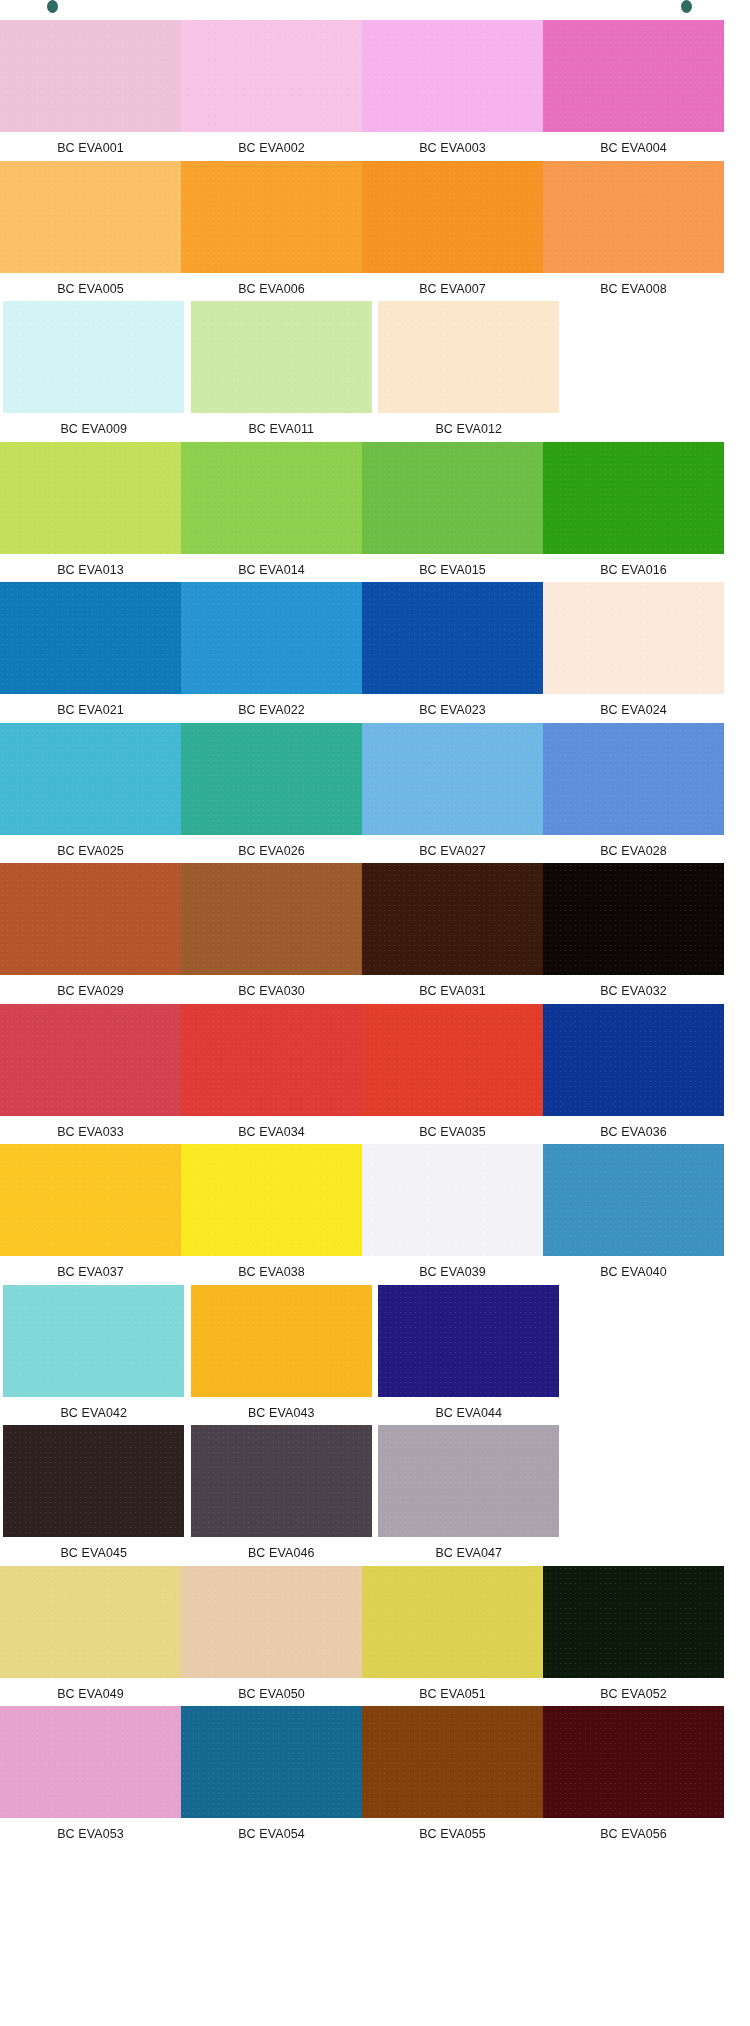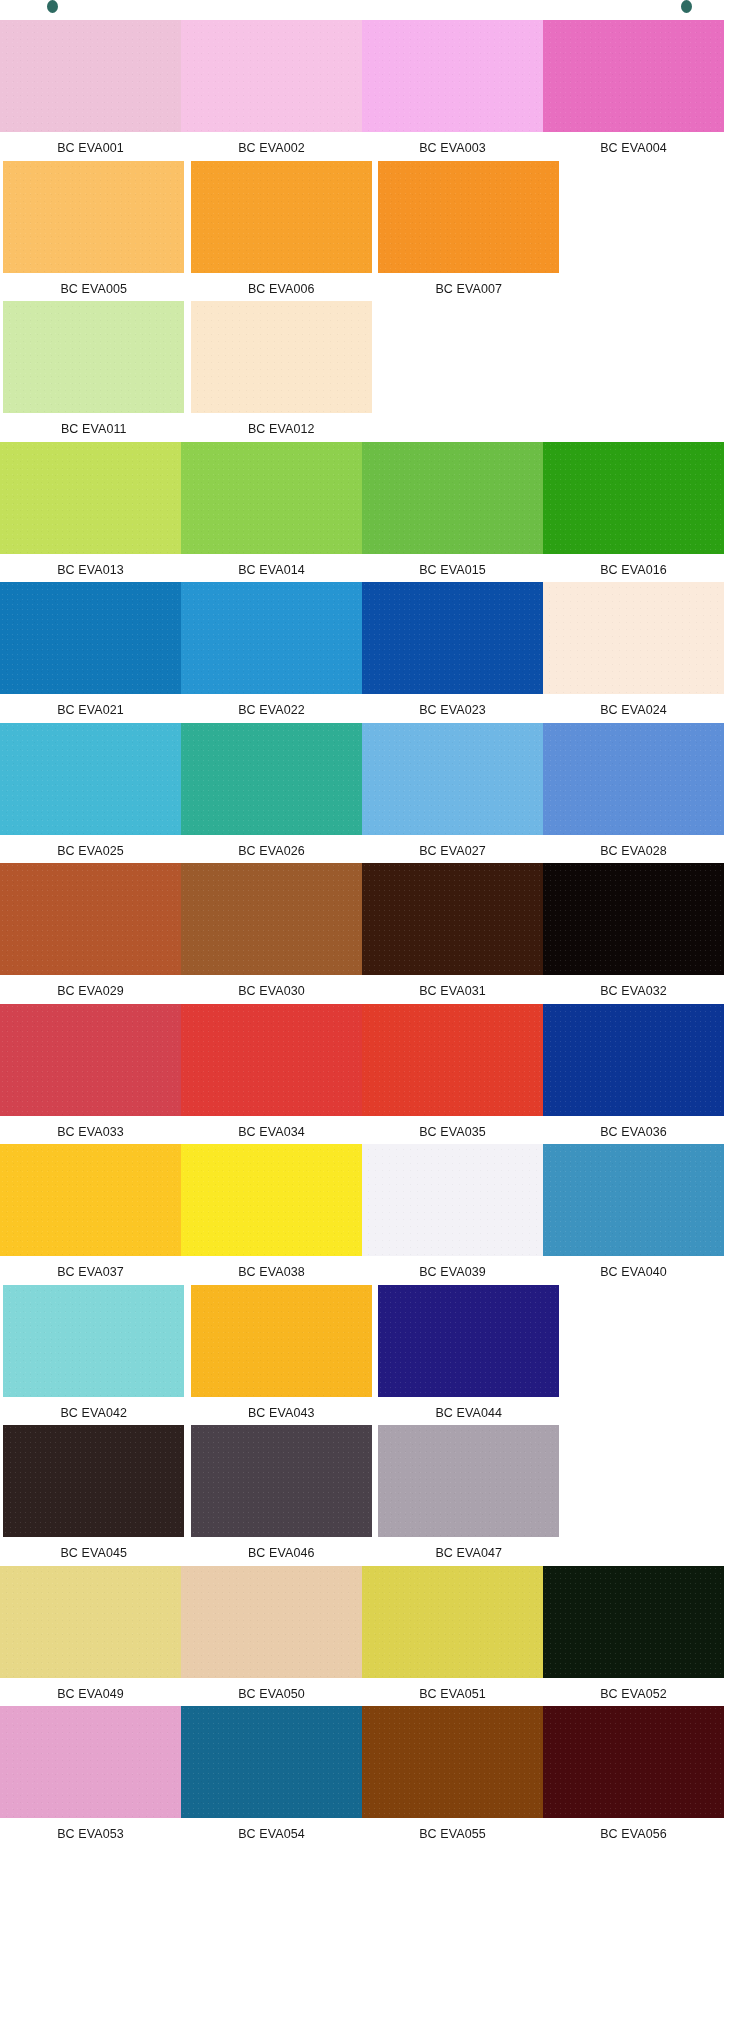--- a/index.html
+++ b/index.html
@@ -115,22 +115,30 @@
         <div class="swatch-label">BC EVA005</div>
       </div>
       <div class="swatch-cell">
         <div class="swatch-chip" style="background-color: rgb(247, 162, 44);"></div>
         <div class="swatch-label">BC EVA006</div>
       </div>
       <div class="swatch-cell">
         <div class="swatch-chip" style="background-color: rgb(245, 147, 37);"></div>
         <div class="swatch-label">BC EVA007</div>
       </div>
-    </div>
-    <div class="swatch-row">
+      <div class="swatch-cell">
+        <div class="swatch-chip" style="background-color: rgb(247, 154, 79);"></div>
+        <div class="swatch-label">BC EVA008</div>
+      </div>
+    </div>
+    <div class="swatch-row">
+      <div class="swatch-cell">
+        <div class="swatch-chip" style="background-color: rgb(211, 243, 246);"></div>
+        <div class="swatch-label">BC EVA009</div>
+      </div>
       <div class="swatch-cell">
         <div class="swatch-chip" style="background-color: rgb(207, 234, 168);"></div>
         <div class="swatch-label">BC EVA011</div>
       </div>
       <div class="swatch-cell">
         <div class="swatch-chip" style="background-color: rgb(251, 231, 203);"></div>
         <div class="swatch-label">BC EVA012</div>
       </div>
     </div>
     <div class="swatch-row">

